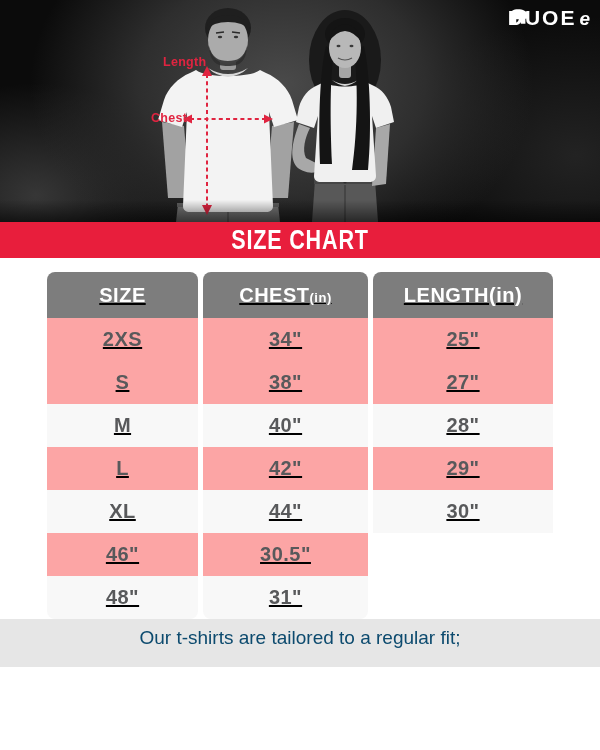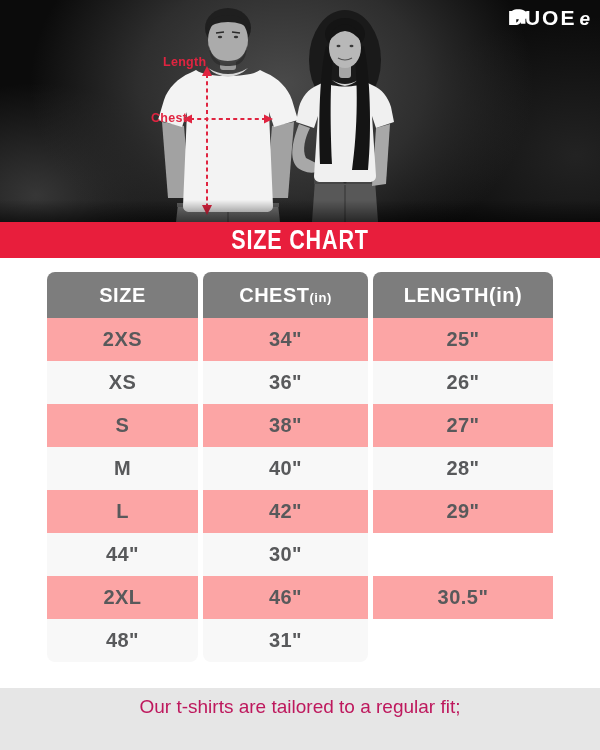--- a/index.html
+++ b/index.html
@@ -30,34 +30,34 @@
   .anno-chest  { left:151px; top:111px; }
 
   
   .banner { width:600px; height:36px; background:#e81e3c; text-align:center; }
   .banner span { display:inline-block; color:#fff; font-weight:bold; font-size:27px;
     line-height:36px; letter-spacing:1px; transform:scaleX(.8); transform-origin:center; }
 
   
   .table-section { background:#fff; padding-top:14px; }
   .size-table { width:506px; margin:0 auto; }
-  .t-row { display:grid; grid-template-columns:151px 165px 180px; column-gap:5px; }
+  .t-row { display:grid; grid-template-columns:151px 165px 180px; column-gap:5px;text-decoration:underline; }
   .t-row > div { display:flex; align-items:center; justify-content:center; }
   .t-head > div { height:46px; background:#7d7d7d; color:#fff; font-weight:bold;
     font-size:20px; letter-spacing:.5px; border-radius:8px 8px 0 0; }
   .t-head .unit-sm { font-size:13px; font-weight:bold; margin-top:4px; }
   .t-data > div { height:43px; color:#58595b; font-weight:bold; font-size:20px;
     letter-spacing:.5px; }
   .t-data.odd  > div { background:#fca5a5; }
   .t-data.even > div { background:#f8f8f8; }
   .t-data.last > div { border-radius:0 0 8px 8px; }
 
   
-  .footnote { margin-top:26px; width:600px; height:62px; background:#e6e6e6;
-    text-align:center; color:#be185d; font-size:19px; line-height:26px; padding-top:6px; }
+  .footnote { width:600px; height:48px; background:#e6e6e6;
+    text-align:center; color:#0c4a6e; font-size:19px; line-height:26px; padding-top:6px; }
 </style>
 </head>
 <body>
 
 <div class="page">
 
   <div class="hero">
     <svg width="600" height="222" viewBox="0 0 600 222">
 
       <g>
@@ -145,46 +145,41 @@
           <span>LENGTH</span>
             <span>(in)</span>
         </div>
       </div>
 
       <div class="t-row t-data odd">
         <div>2XS</div>
         <div>34"</div>
         <div>25"</div>
       </div>
-      <div class="t-row t-data even">
-        <div>XS</div>
-        <div>36"</div>
-        <div>26"</div>
-      </div>
       <div class="t-row t-data odd">
         <div>S</div>
         <div>38"</div>
         <div>27"</div>
       </div>
       <div class="t-row t-data even">
         <div>M</div>
         <div>40"</div>
         <div>28"</div>
       </div>
       <div class="t-row t-data odd">
         <div>L</div>
         <div>42"</div>
         <div>29"</div>
       </div>
       <div class="t-row t-data even">
+        <div>XL</div>
         <div>44"</div>
         <div>30"</div>
       </div>
       <div class="t-row t-data odd">
-        <div>2XL</div>
         <div>46"</div>
         <div>30.5"</div>
       </div>
       <div class="t-row t-data even last">
         <div>48"</div>
         <div>31"</div>
       </div>
 
     </div>
   </div>

